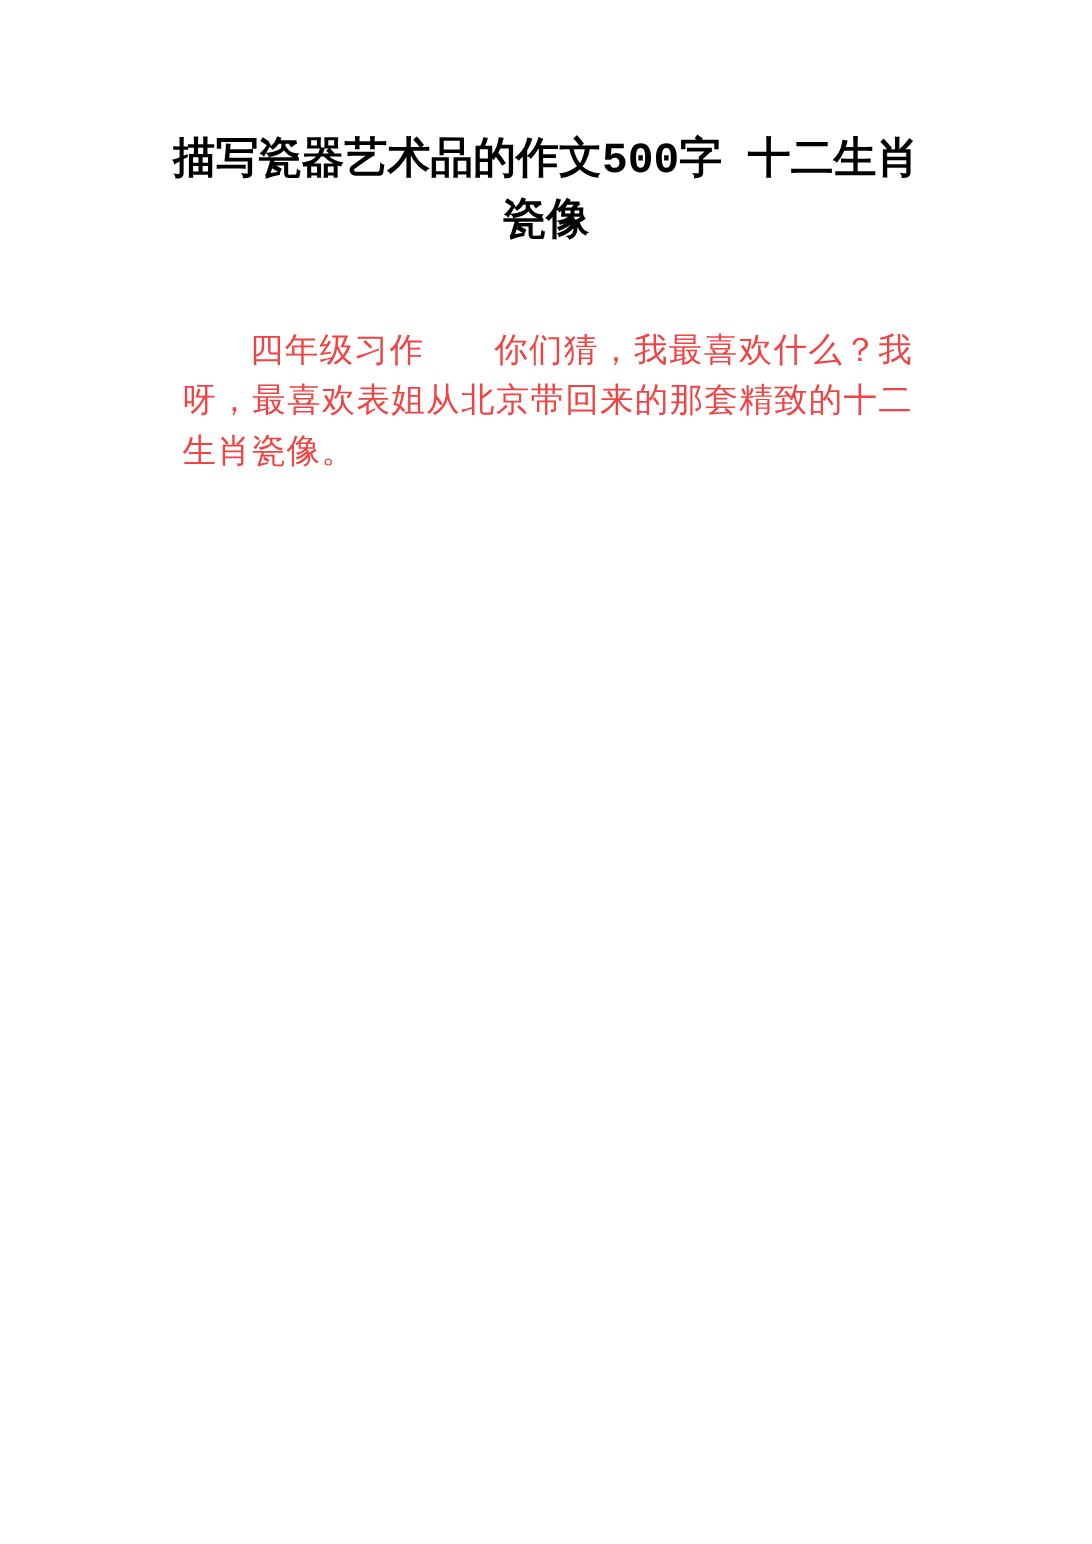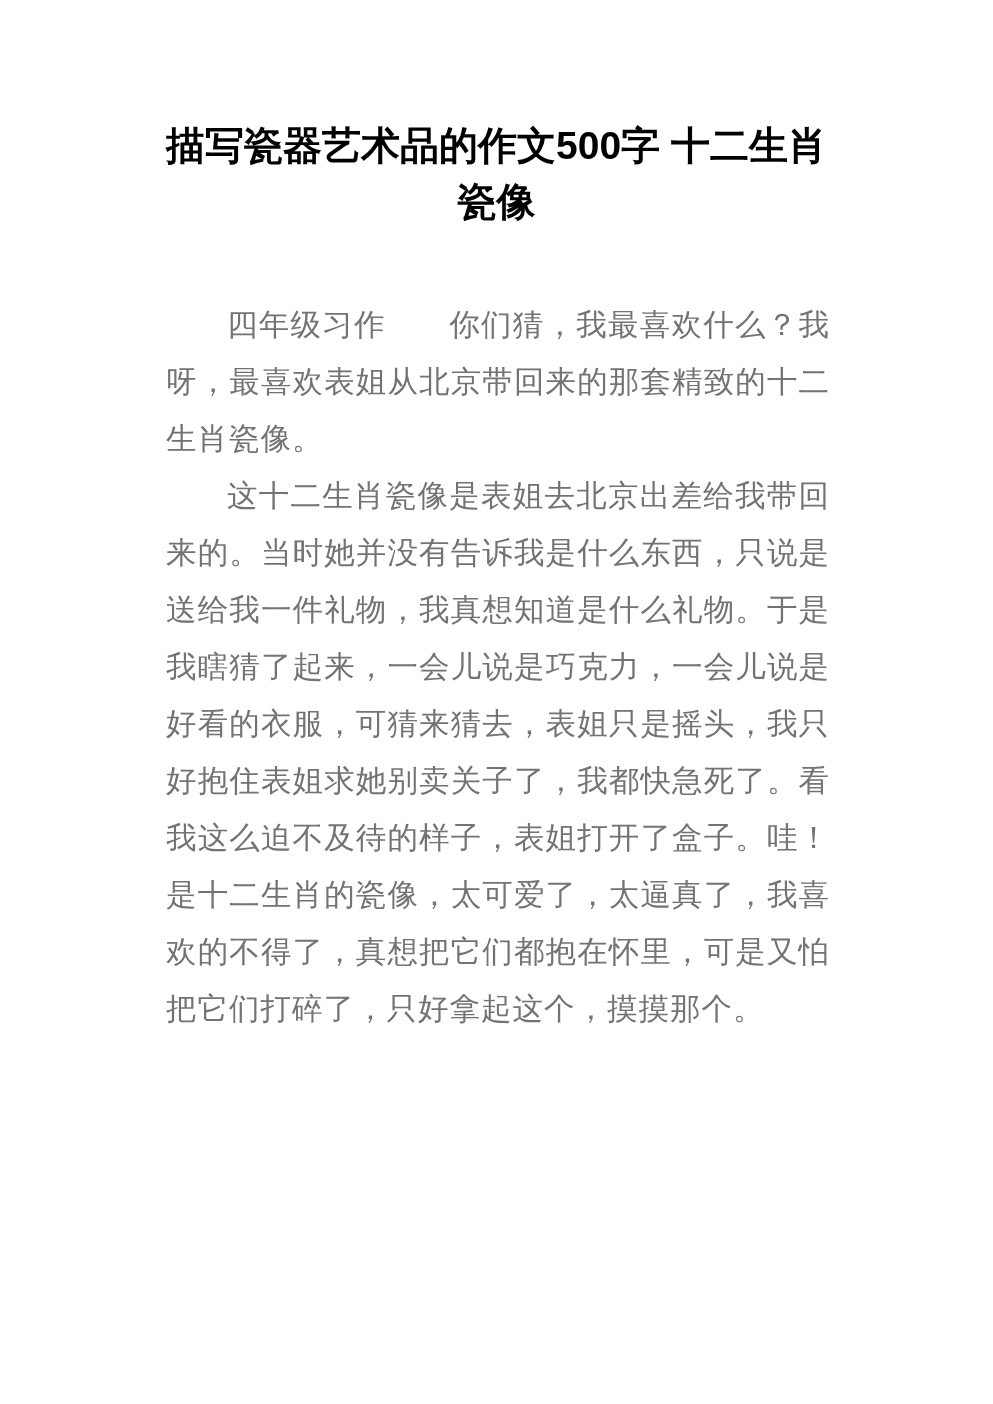--- a/index.html
+++ b/index.html
@@ -1,34 +1,33 @@
 <!DOCTYPE html>
 <html><head>
 <meta charset="utf-8">
 <style>
   html, body { margin: 0; padding: 0; background: #ffffff; }
   body { width: 993px; height: 1404px; position: relative; overflow: hidden; }
   .page { position: absolute; left: 0; top: 0; width: 993px; height: 1404px; background: #fff; }
   .title {
     position: absolute; left: 150px; width: 693px; top: 118px;
     text-align: center;
-    font-family: Liberation Sans, sans-serif;
+    font-family: Liberation Mono, monospace;
     font-weight: bold; font-size: 39px; line-height: 56px; color: #000;
   }
   .body {
     position: absolute; left: 166px; top: 296px; width: 664px;
     font-family: "DejaVu Serif", "Liberation Serif", serif;
-    font-size: 30.5px; line-height: 57px; color: #737373;
+    font-size: 30.5px; line-height: 46px; color: #ef4444;
     letter-spacing: 1px;
     text-align: justify;
   }
   .para { margin: 0; text-indent: 2em; }
 </style>
 </head>
 <body>
 
 <div class="page">
   <div class="title">描写瓷器艺术品的作文500字 十二生肖瓷像</div>
   <div class="body">
     <p class="para">四年级习作　　你们猜，我最喜欢什么？我呀，最喜欢表姐从北京带回来的那套精致的十二生肖瓷像。</p>
-    <p class="para">这十二生肖瓷像是表姐去北京出差给我带回来的。当时她并没有告诉我是什么东西，只说是送给我一件礼物，我真想知道是什么礼物。于是我瞎猜了起来，一会儿说是巧克力，一会儿说是好看的衣服，可猜来猜去，表姐只是摇头，我只好抱住表姐求她别卖关子了，我都快急死了。看我这么迫不及待的样子，表姐打开了盒子。哇！是十二生肖的瓷像，太可爱了，太逼真了，我喜欢的不得了，真想把它们都抱在怀里，可是又怕把它们打碎了，只好拿起这个，摸摸那个。</p>
   </div>
 </div>
 
 </body></html>

